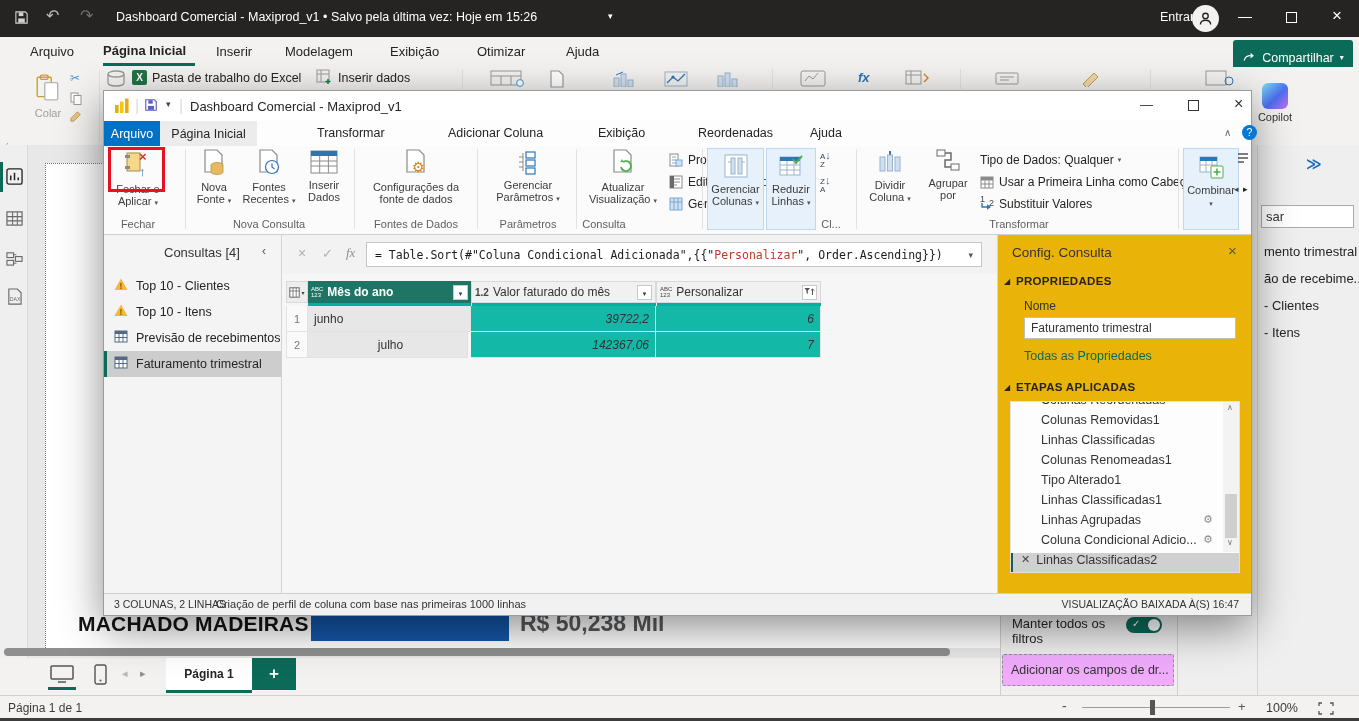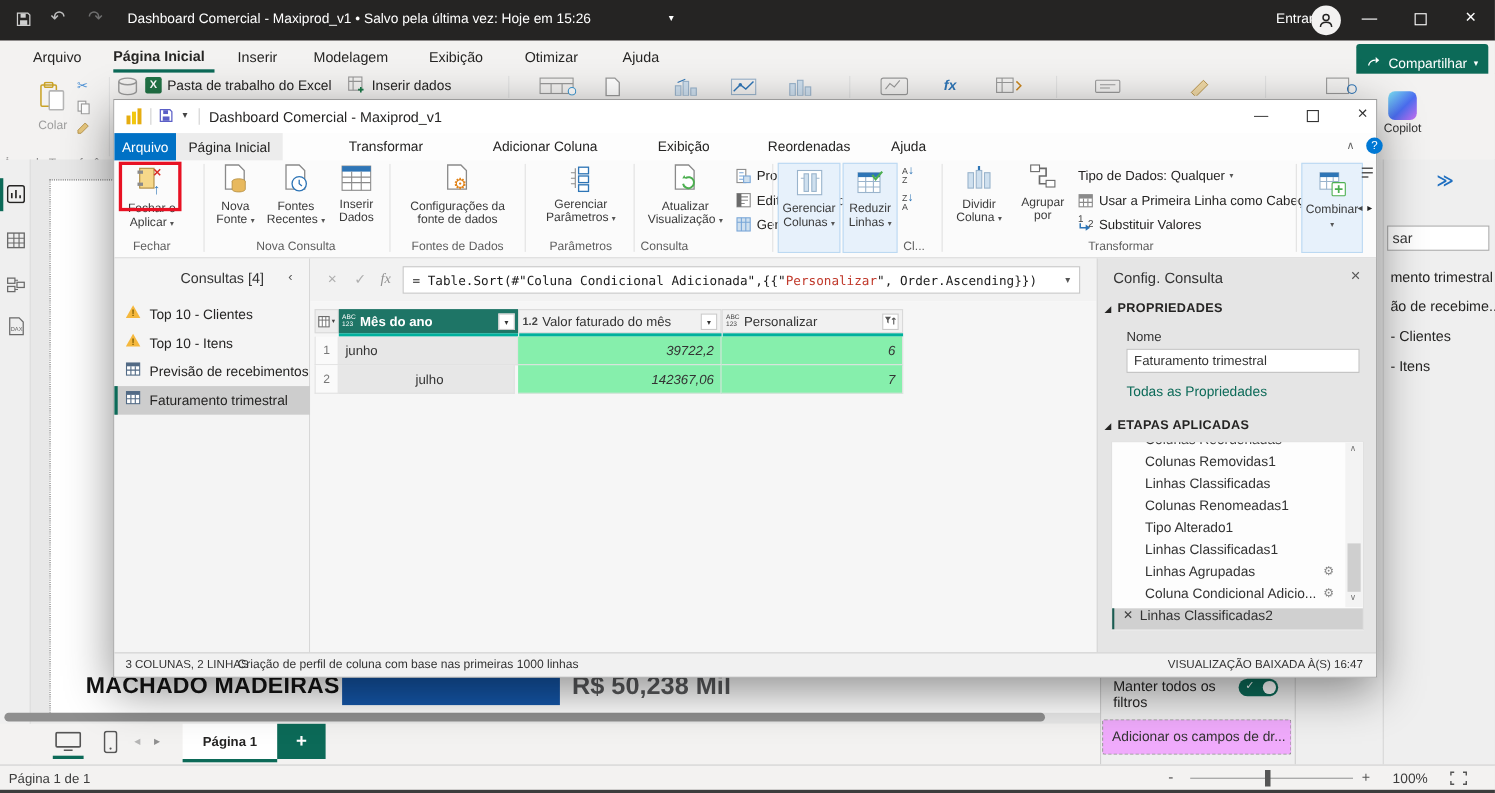--- a/index.html
+++ b/index.html
@@ -6,21 +6,21 @@
   *{box-sizing:border-box;font-family:"Liberation Sans","DejaVu Sans",sans-serif;}
   #root{position:relative;width:1359px;height:721px;background:#f3f2f1;overflow:hidden;}
   .a{position:absolute;}
   .f{display:flex;align-items:center;}
   .sep-v{width:1px;background:#e2e2e2;}
   .glabel{font-size:11px;color:#5f5f5f;text-align:center;white-space:nowrap;}
   .rlbl{font-size:11px;line-height:12px;color:#3b3b3b;text-align:center;white-space:normal;}
   .dd{font-size:7px;color:#555;}
   .hl{background:#e7f1fb;border:1px solid #bcd9f2;}
   .cellb{border-right:1px solid #e2e2e2;border-bottom:1px solid #e2e2e2;font-size:12px;color:#333;display:flex;align-items:center;}
-  .num{font-style:italic;justify-content:flex-end;padding-right:6px;background:#86efac;}
+  .num{font-style:italic;justify-content:flex-end;padding-right:6px;background:#14b8a6;}
   .stepitem{position:absolute;left:0;width:214px;height:20px;font-size:12.5px;color:#333;display:flex;align-items:flex-start;padding-left:30px;}
   .gear{position:absolute;left:192px;font-size:11px;color:#8a8a8a;}
   input{outline:none;}
 </style>
 </head>
 <body>
 
 <div id="root">
 
   <div class="a" style="left:0;top:0;width:1359px;height:37px;background:#252423;">
@@ -562,21 +562,21 @@
           <span>julho</span>
         </div>
       <div class="a cellb num" style="left:189px;top:58px;width:185px;height:26px;">
           <span>142367,06</span>
         </div>
       <div class="a cellb num" style="left:374px;top:58px;width:165px;height:26px;">
           <span>7</span>
         </div>
     </div>
 
-    <div class="a" style="left:893px;top:144px;width:254px;height:358px;background:#e5e5e5;border-left:1px solid #d6d6d6;">
+    <div class="a" style="left:893px;top:144px;width:254px;height:358px;background:#eab308;border-left:1px solid #d6d6d6;">
       <span class="a" style="left:14px;top:10px;font-size:13.5px;color:#333;">Config. Consulta</span>
       <span class="a" style="left:230px;top:7px;color:#555;font-size:15px;">×</span>
       <span class="a" style="left:6px;top:42px;font-size:8px;color:#252423;">◢</span>
       <span class="a" style="left:18px;top:40px;font-size:11.5px;font-weight:bold;color:#252423;letter-spacing:0.3px;">PROPRIEDADES</span>
       <span class="a" style="left:26px;top:64px;font-size:12px;color:#333;">Nome</span>
       <input class="a" style="left: 26px; top: 82px; width: 212px; height: 22px; border: 1px solid rgb(191, 191, 191); background: rgb(255, 255, 255); font-size: 12px; color: rgb(51, 51, 51); padding: 0px 6px;" value="Faturamento trimestral">
       <span class="a" style="left:26px;top:114px;font-size:12.5px;color:#0c6a58;">Todas as Propriedades</span>
       <span class="a" style="left:6px;top:148px;font-size:8px;color:#252423;">◢</span>
       <span class="a" style="left:18px;top:146px;font-size:11.5px;font-weight:bold;color:#252423;letter-spacing:0.3px;">ETAPAS APLICADAS</span>
 

